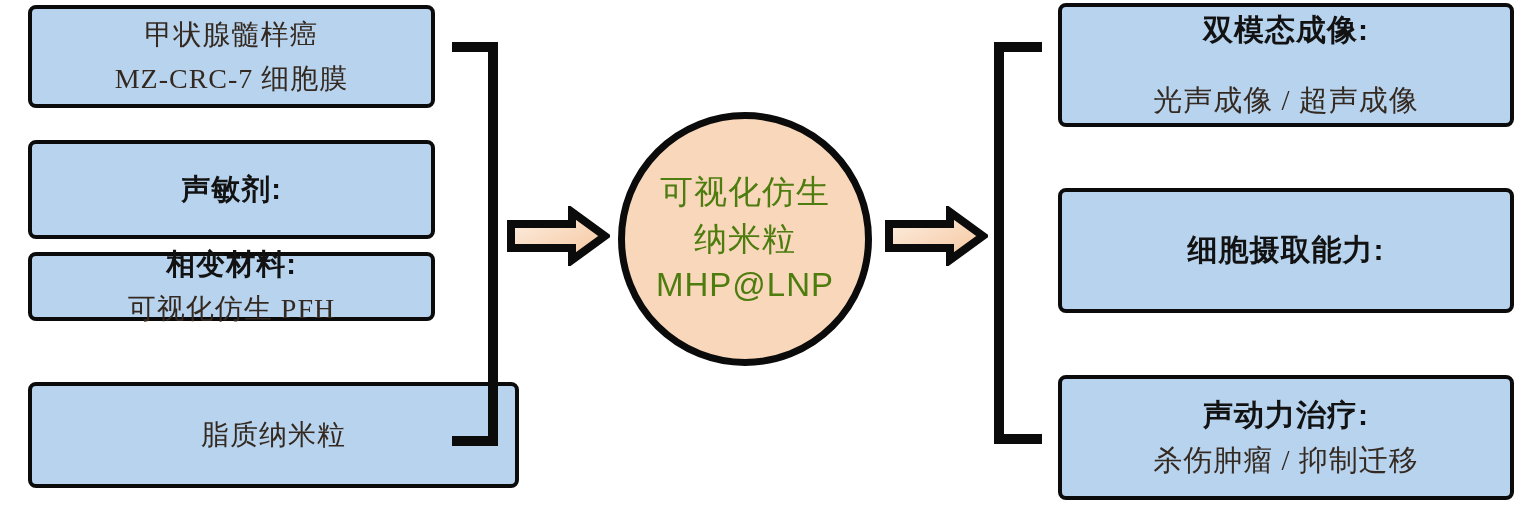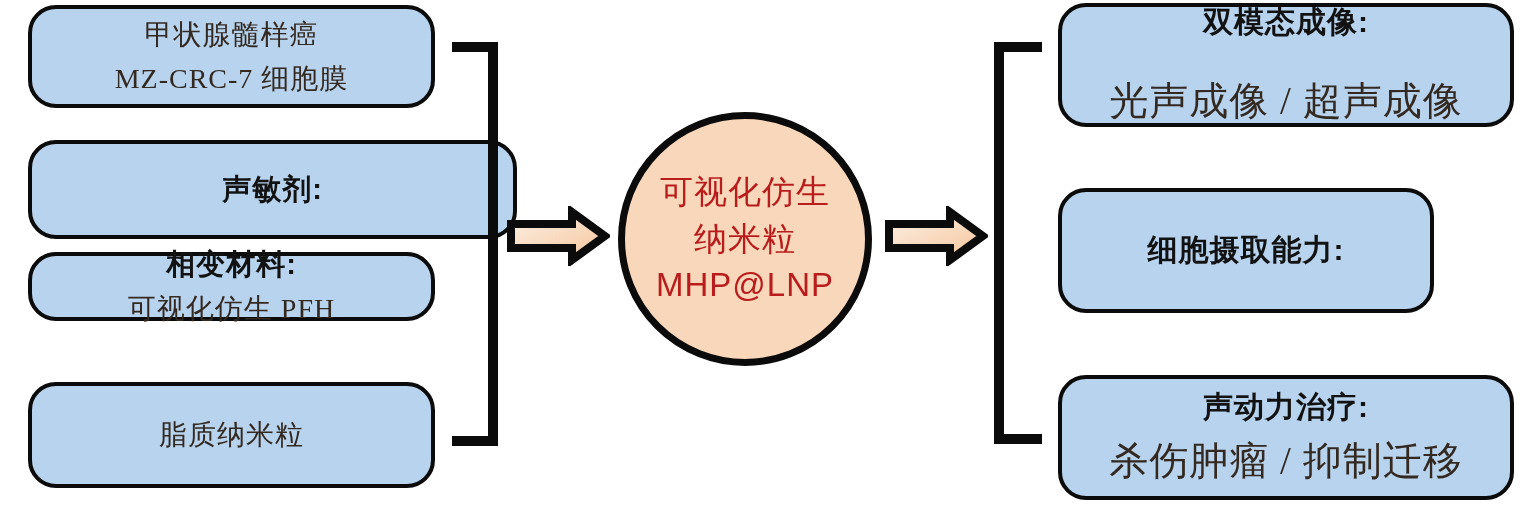--- a/index.html
+++ b/index.html
@@ -1,43 +1,43 @@
 <!DOCTYPE html>
 <html><head>
 <meta charset="utf-8">
 <style>
   html,body{margin:0;padding:0;background:#ffffff;}
   #stage{
     position:relative;width:1522px;height:505px;background:#ffffff;overflow:hidden;
     font-family:"Liberation Sans","DejaVu Sans",sans-serif;
   }
   .box{
-    position:absolute;background:#B7D3EE;border:4px solid #0b0b0b;border-radius:28px;
+    position:absolute;background:#B7D3EE;border:4px solid #0b0b0b;border-radius:8px;
     display:flex;flex-direction:column;align-items:center;justify-content:center;
     box-sizing:border-box;text-align:center;
   }
   .box .line{display:block;white-space:nowrap;line-height:1.55;}
   .kai{
     font-family:"Liberation Serif","DejaVu Serif",serif;
     color:#342920;font-size:28px;letter-spacing:1px;
   }
   .head{
     font-family:"Liberation Sans","DejaVu Sans",sans-serif;
     font-weight:700;color:#121212;font-size:29px;letter-spacing:1px;
   }
-  .rbox .kai{font-size:39px;}
+  .rbox .kai{font-size:29px;}
   .rbox .head{font-size:30px;}
   
   #lbox1{left:28px;top:5px;width:407px;height:103px;}
-  #lbox2{left:28px;top:140px;width:489px;height:99px;}
+  #lbox2{left:28px;top:140px;width:407px;height:99px;}
   #lbox3{left:28px;top:252px;width:407px;height:69px;}
-  #lbox4{left:28px;top:382px;width:407px;height:106px;}
+  #lbox4{left:28px;top:382px;width:491px;height:106px;}
   
   #rbox1{left:1058px;top:3px;width:456px;height:124px;gap:25px;}
-  #rbox2{left:1058px;top:188px;width:376px;height:125px;gap:8px;}
+  #rbox2{left:1058px;top:188px;width:456px;height:125px;gap:8px;}
   #rbox3{left:1058px;top:375px;width:456px;height:125px;}
   
   .bracket{position:absolute;box-sizing:border-box;}
   #bracket-left{
     left:452px;top:42px;width:46px;height:404px;
     border-top:10px solid #0b0b0b;border-right:10px solid #0b0b0b;border-bottom:10px solid #0b0b0b;
   }
   #bracket-right{
     left:994px;top:42px;width:48px;height:402px;
     border-top:10px solid #0b0b0b;border-left:10px solid #0b0b0b;border-bottom:10px solid #0b0b0b;
@@ -47,21 +47,21 @@
   #arrow-left{left:506px;top:206px;}
   #arrow-right{left:884px;top:206px;}
   
   #circle{
     position:absolute;left:618px;top:112px;width:254px;height:254px;border-radius:50%;
     background:#F9D7BA;border:7px solid #0b0b0b;box-sizing:border-box;
     display:flex;flex-direction:column;align-items:center;justify-content:center;text-align:center;
   }
   #circle .cline{
     font-family:"Liberation Sans","DejaVu Sans",sans-serif;
-    font-size:33px;color:#b91c1c;line-height:1.42;letter-spacing:1px;white-space:nowrap;
+    font-size:33px;color:#4d7c0f;line-height:1.42;letter-spacing:1px;white-space:nowrap;
   }
 </style>
 </head>
 <body>
 
 <div id="stage">
 
   <div class="box" id="lbox1">
     <span class="line kai">甲状腺髓样癌</span>
     <span class="line kai">MZ-CRC-7 细胞膜</span>

